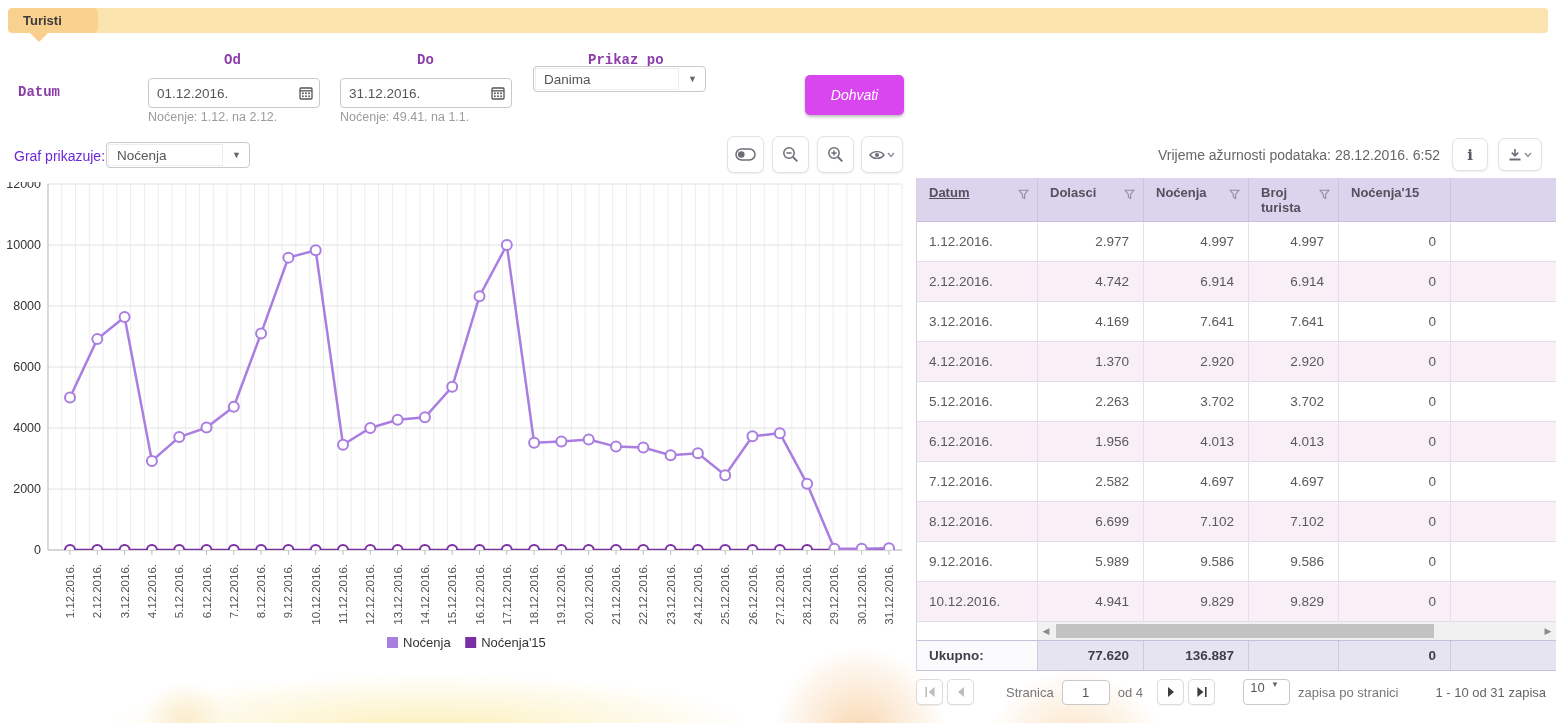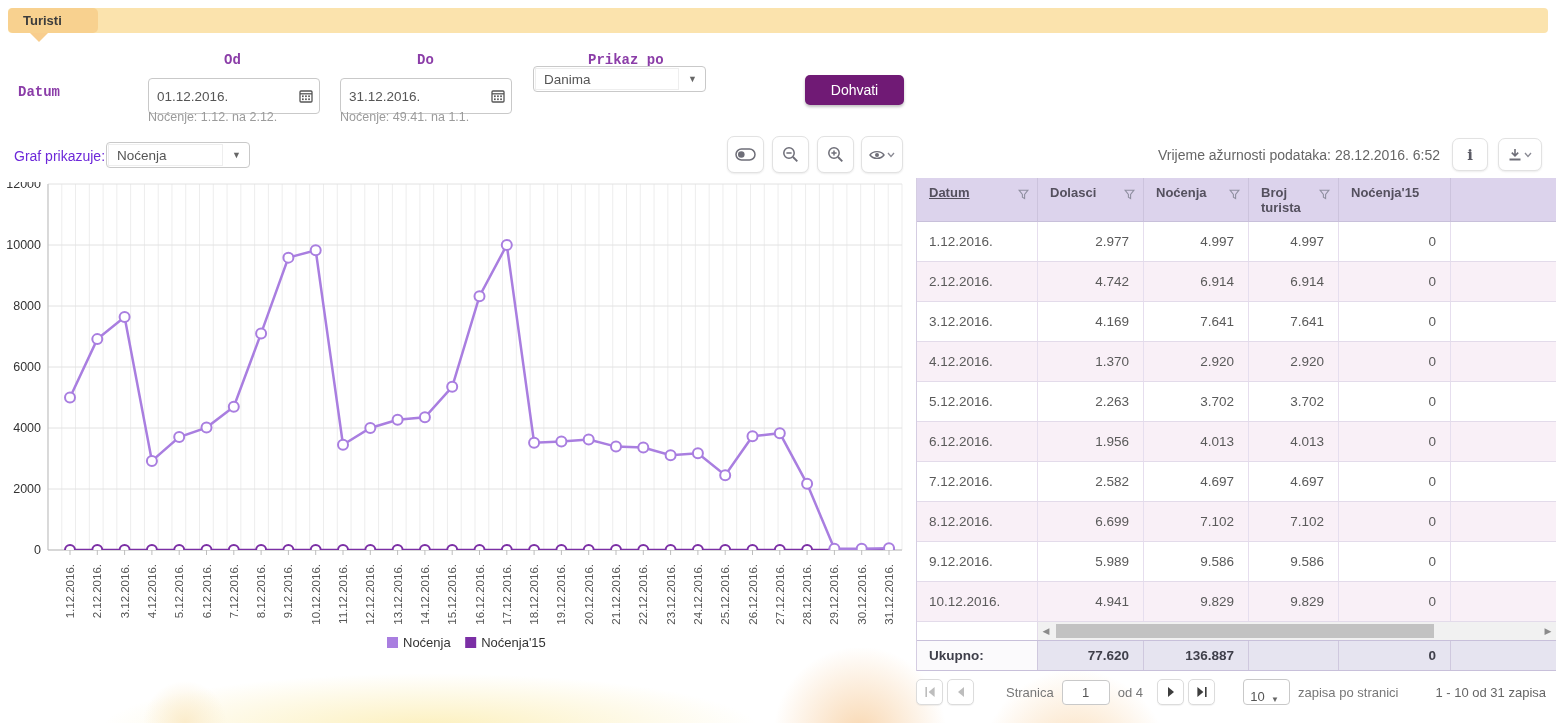--- a/index.html
+++ b/index.html
@@ -18,33 +18,33 @@
 
   
   .tabbar { position:absolute; left:8px; right:8px; top:8px; height:25px; background:#fbe3ad; border-radius:4px; }
   .tab { position:absolute; left:0; top:0; width:90px; height:25px; background:#f8d18f; border-radius:5px;
          display:flex; align-items:center; padding-left:15px; font-weight:bold; font-size:13px; color:#3c3c3c; }
   .tab-pointer { position:absolute; left:30px; top:33px; width:0; height:0;
          border-left:9px solid transparent; border-right:9px solid transparent; border-top:9px solid #f8cd8d; }
 
   
   .flabel { position:absolute; color:#8b3da8; font-weight:bold; font-size:14px;font-family:Liberation Mono, monospace; }
-  .dinput { position:absolute; top:78px; height:36px; width:172px; border:1px solid #c9c9c9; border-radius:4px;
+  .dinput { position:absolute; top:78px; height:30px; width:172px; border:1px solid #c9c9c9; border-radius:4px;
             background:#fff; display:flex; align-items:center; }
   .dinput input { flex:1; min-width:0; border:none; outline:none; padding:0 8px; font-size:13.5px; color:#555;
             font-family:"Liberation Sans",sans-serif; background:transparent; }
   .calbtn { width:26px; height:100%; display:flex; align-items:center; justify-content:center; cursor:pointer; background:none; border:none; }
   .hint { position:absolute; top:110px; font-size:12.5px; color:#9b9b9b; }
   .sel { position:absolute; border:1px solid #c9c9c9; border-radius:4px; background:#fff; display:flex;
          align-items:stretch; font-size:13.5px; color:#555; }
   .sel .txt { flex:1; display:flex; align-items:center; padding:0 8px; border:1px solid #eee; margin:1px; }
   .sel .arrow { width:25px; display:flex; align-items:center; justify-content:center; color:#666; font-size:9px; }
-  .btn-primary { position:absolute; left:805px; top:75px; width:99px; height:30px; background:#701a75; color:#fff;
+  .btn-primary { position:absolute; left:805px; top:75px; width:99px; height:40px; background:#d946ef; color:#fff;
          border:none; border-radius:5px; font-size:14px; font-family:"Liberation Sans",sans-serif;
-         box-shadow:0 2px 3px rgba(0,0,0,.25); cursor:pointer; }
+         box-shadow:0 2px 3px rgba(0,0,0,.25); cursor:pointer;font-style:italic; }
 
   
   .cbtn { position:absolute; top:136px; width:37px; height:37px; background:#fff; border:1px solid #e2e2e2;
           border-radius:7px; box-shadow:0 1px 2px rgba(0,0,0,.08); display:flex; align-items:center;
           justify-content:center; gap:2px; color:#6e6e78; cursor:pointer; }
   .meta-updated { position:absolute; top:147px; right:116px; font-size:14px; color:#666; }
   .info-glyph { font-family:"DejaVu Serif",serif; font-weight:bold; font-size:15px; color:#5a5a64; }
 
   
   #chart { position:absolute; left:0; top:182px; }
@@ -77,21 +77,21 @@
 
   
   .pager { position:absolute; left:916px; top:678px; right:10px; height:28px; display:flex; align-items:center;
            font-size:13px; color:#777; }
   .pbtn { width:27px; height:26px; border:1px solid #dcdcdc; border-radius:5px; background:#fff;
           box-shadow:0 1px 1px rgba(0,0,0,.06); display:flex; align-items:center; justify-content:center;
           margin-right:4px; cursor:pointer; }
   .page-input { width:48px; height:25px; border:1px solid #c9c9c9; border-radius:4px; text-align:center;
           font-size:13px; color:#555; margin:0 8px; font-family:"Liberation Sans",sans-serif; }
   .psize { position:relative; width:47px; height:26px; border:1px solid #c9c9c9; border-radius:4px; background:#fff;
-          display:flex; align-items:flex-end; margin:0 8px 0 24px; font-size:13px; color:#555; }
+          display:flex; align-items:flex-start; margin:0 8px 0 24px; font-size:13px; color:#555; }
   .psize .txt { flex:1; text-align:center; }
   .psize .arrow { width:18px; color:#666; font-size:8px; }
   .records { margin-left:auto; font-size:13px; color:#666; }
 </style>
 </head>
 <body>
 
 <div class="app">
   <div class="bg-decor"></div>
 

